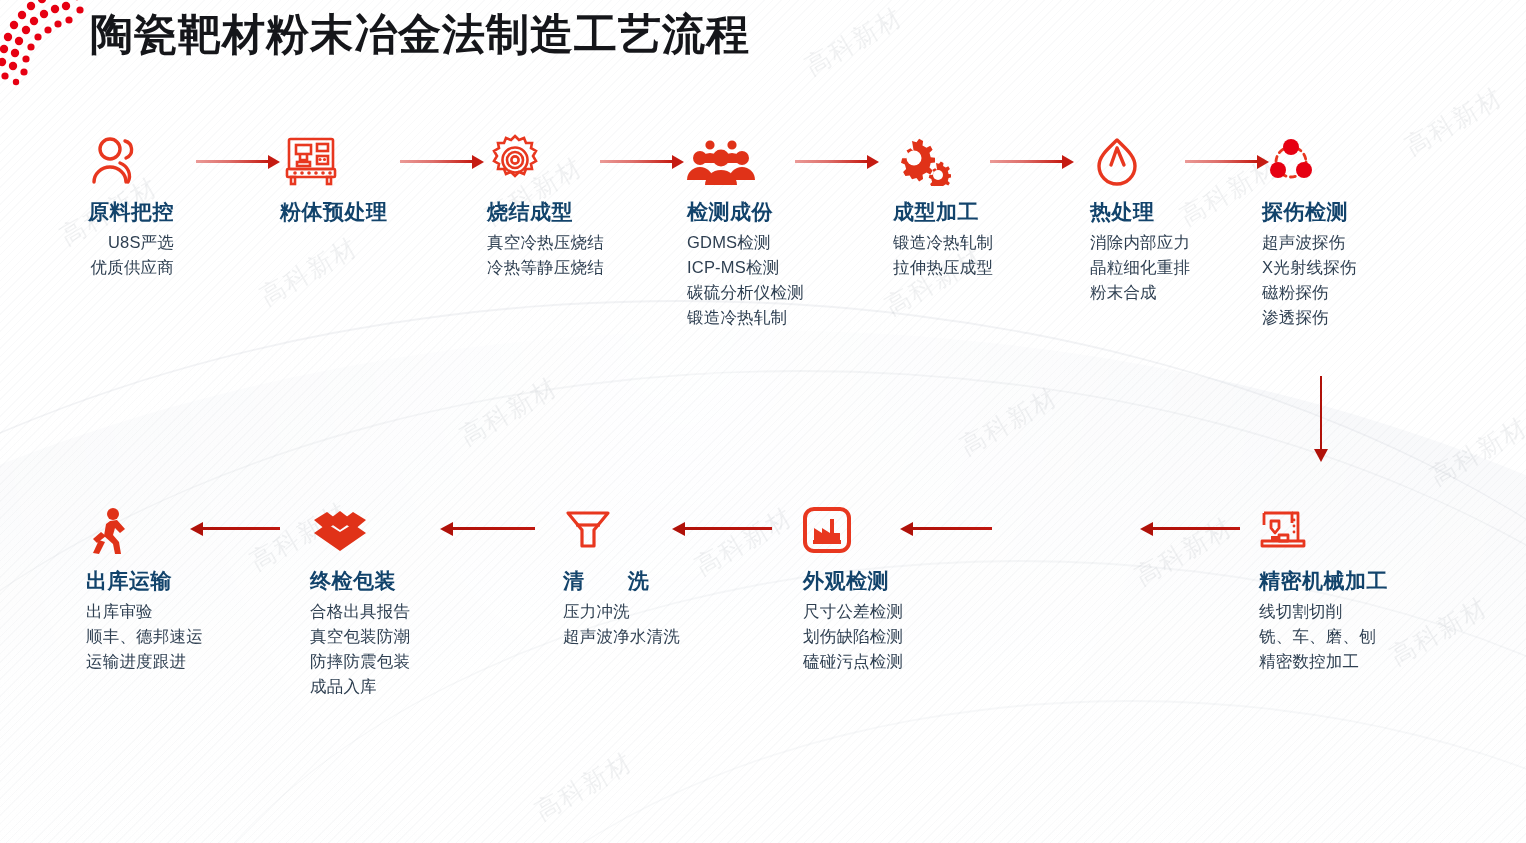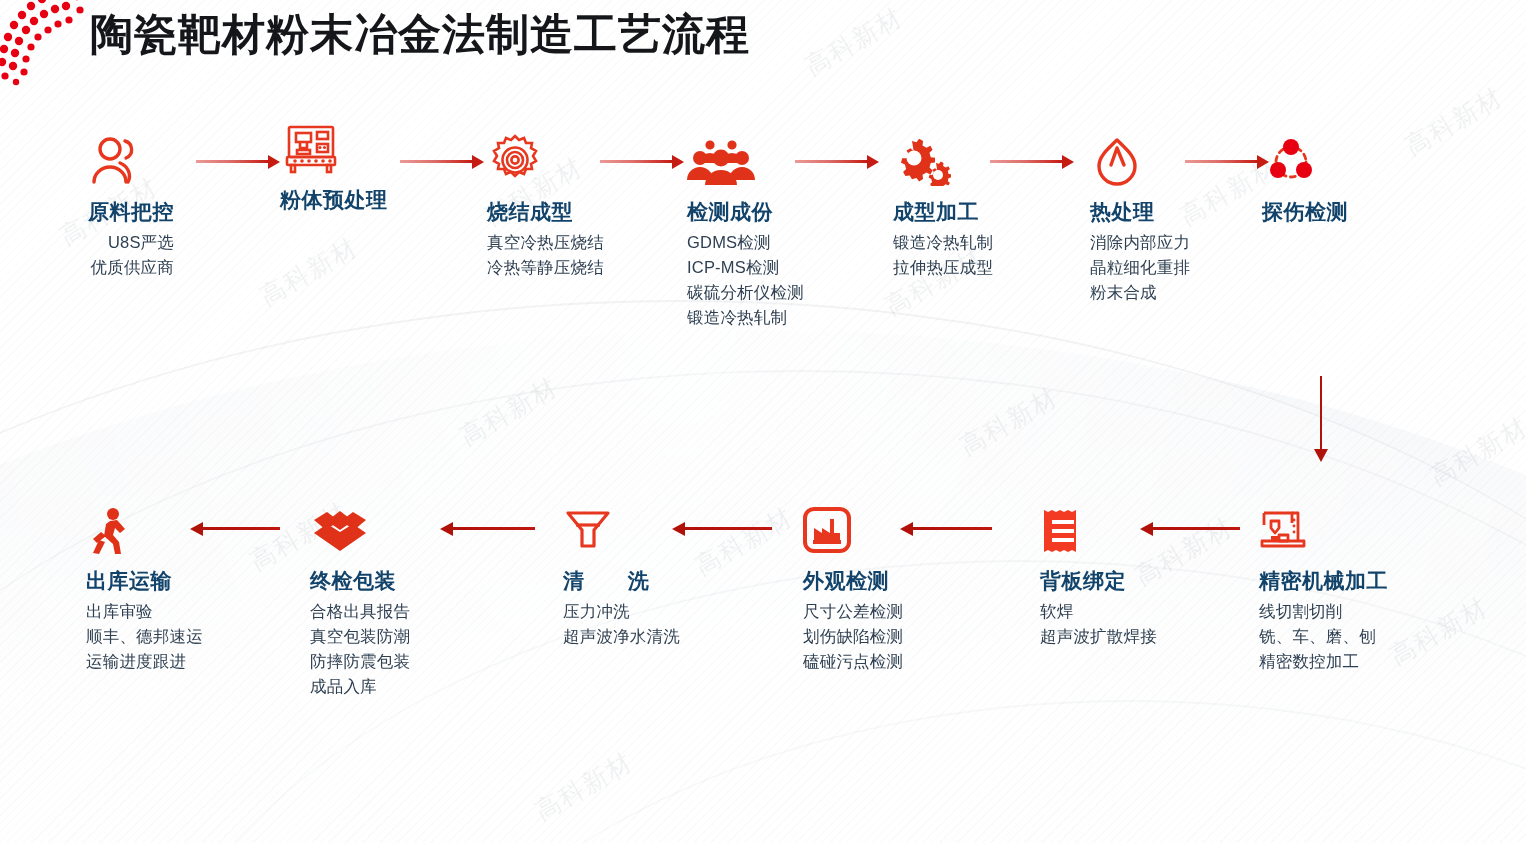--- a/index.html
+++ b/index.html
@@ -310,21 +310,21 @@
         </g>
       </svg>
     </div>
     <div class="s-title">原料把控</div>
     <div class="s-lines">
       <div class="s-line">U8S严选</div>
       <div class="s-line">优质供应商</div>
     </div>
   </div>
 
-  <div class="step" style="left:280px; top:116px;">
+  <div class="step" style="left:280px; top:128px;">
     <div class="icon">
       <svg width="62" height="50" viewBox="0 0 62 50">
         <g fill="none" stroke="#e8371f" stroke-width="2.6">
           <rect x="9" y="3" width="44" height="30" rx="1.5"></rect>
           <rect x="16" y="9" width="15" height="9"></rect>
           <path d="M20 18 l0 6 l7 0 l0 -6"></path>
           <rect x="17" y="26" width="13" height="4"></rect>
           <rect x="37" y="8" width="11" height="7"></rect>
           <rect x="37" y="20" width="11" height="8"></rect>
           <rect x="7" y="33" width="48" height="8" rx="1"></rect>
@@ -436,20 +436,26 @@
           <circle cx="29" cy="26" r="15"></circle>
         </g>
         <g fill="#e60012">
           <circle cx="29" cy="11" r="8"></circle>
           <circle cx="16" cy="34" r="8"></circle>
           <circle cx="42" cy="34" r="8"></circle>
         </g>
       </svg>
     </div>
     <div class="s-title">探伤检测</div>
+    <div class="s-lines">
+      <div class="s-line">超声波探伤</div>
+      <div class="s-line">X光射线探伤</div>
+      <div class="s-line">磁粉探伤</div>
+      <div class="s-line">渗透探伤</div>
+    </div>
   </div>
 
   <div class="step" style="left:310px; top:497px;">
     <div class="icon">
       <svg width="60" height="48" viewBox="0 0 60 48">
         <g fill="#e03218">
           <path d="M30 4 l13 10 l-13 9 l-13 -9 z"></path>
           <path d="M4 13 l13 -8 l12 9 l-13 9 z"></path>
           <path d="M56 13 l-13 -8 l-12 9 l13 9 z"></path>
           <path d="M30 25 l13 -8 l13 9 l-26 18 l-26 -18 l13 -9 z"></path>
@@ -511,37 +517,20 @@
       </svg>
     </div>
     <div class="s-title">外观检测</div>
     <div class="s-lines">
       <div class="s-line">尺寸公差检测</div>
       <div class="s-line">划伤缺陷检测</div>
       <div class="s-line">磕碰污点检测</div>
     </div>
   </div>
 
-  <div class="step" style="left:1040px; top:497px;">
-    <div class="icon">
-      <svg width="46" height="48" viewBox="0 0 46 48">
-        <path d="M4 3 l4 2 l4 -2 l4 2 l4 -2 l4 2 l4 -2 l4 2 l4 -2 l0 42 l-4 -2 l-4 2 l-4 -2 l-4 2 l-4 -2 l-4 2 l-4 -2 l-4 2 z" fill="#f23b22"></path>
-        <g stroke="#ffffff" stroke-width="4" stroke-linecap="butt">
-          <path d="M12 15 l22 0"></path>
-            <path d="M12 24 l22 0"></path>
-            <path d="M12 33 l22 0"></path>
-        </g>
-      </svg>
-    </div>
-    <div class="s-title">背板绑定</div>
-    <div class="s-lines">
-      <div class="s-line">软焊</div>
-      <div class="s-line">超声波扩散焊接</div>
-    </div>
-  </div>
 
   <div class="step" style="left:1259px; top:497px;">
     <div class="icon">
       <svg width="50" height="48" viewBox="0 0 50 48">
         <g fill="none" stroke="#e8371f" stroke-width="2.8" stroke-linejoin="round">
           <path d="M5 6 l28 0 l0 10"></path>
           <path d="M33 6 l6 0 l0 28"></path>
           <path d="M5 6 l0 12"></path>
           <path d="M12 14 l8 0 l0 7 l-4 5 l-4 -5 z"></path>
           <rect x="20" y="28" width="9" height="6"></rect>

